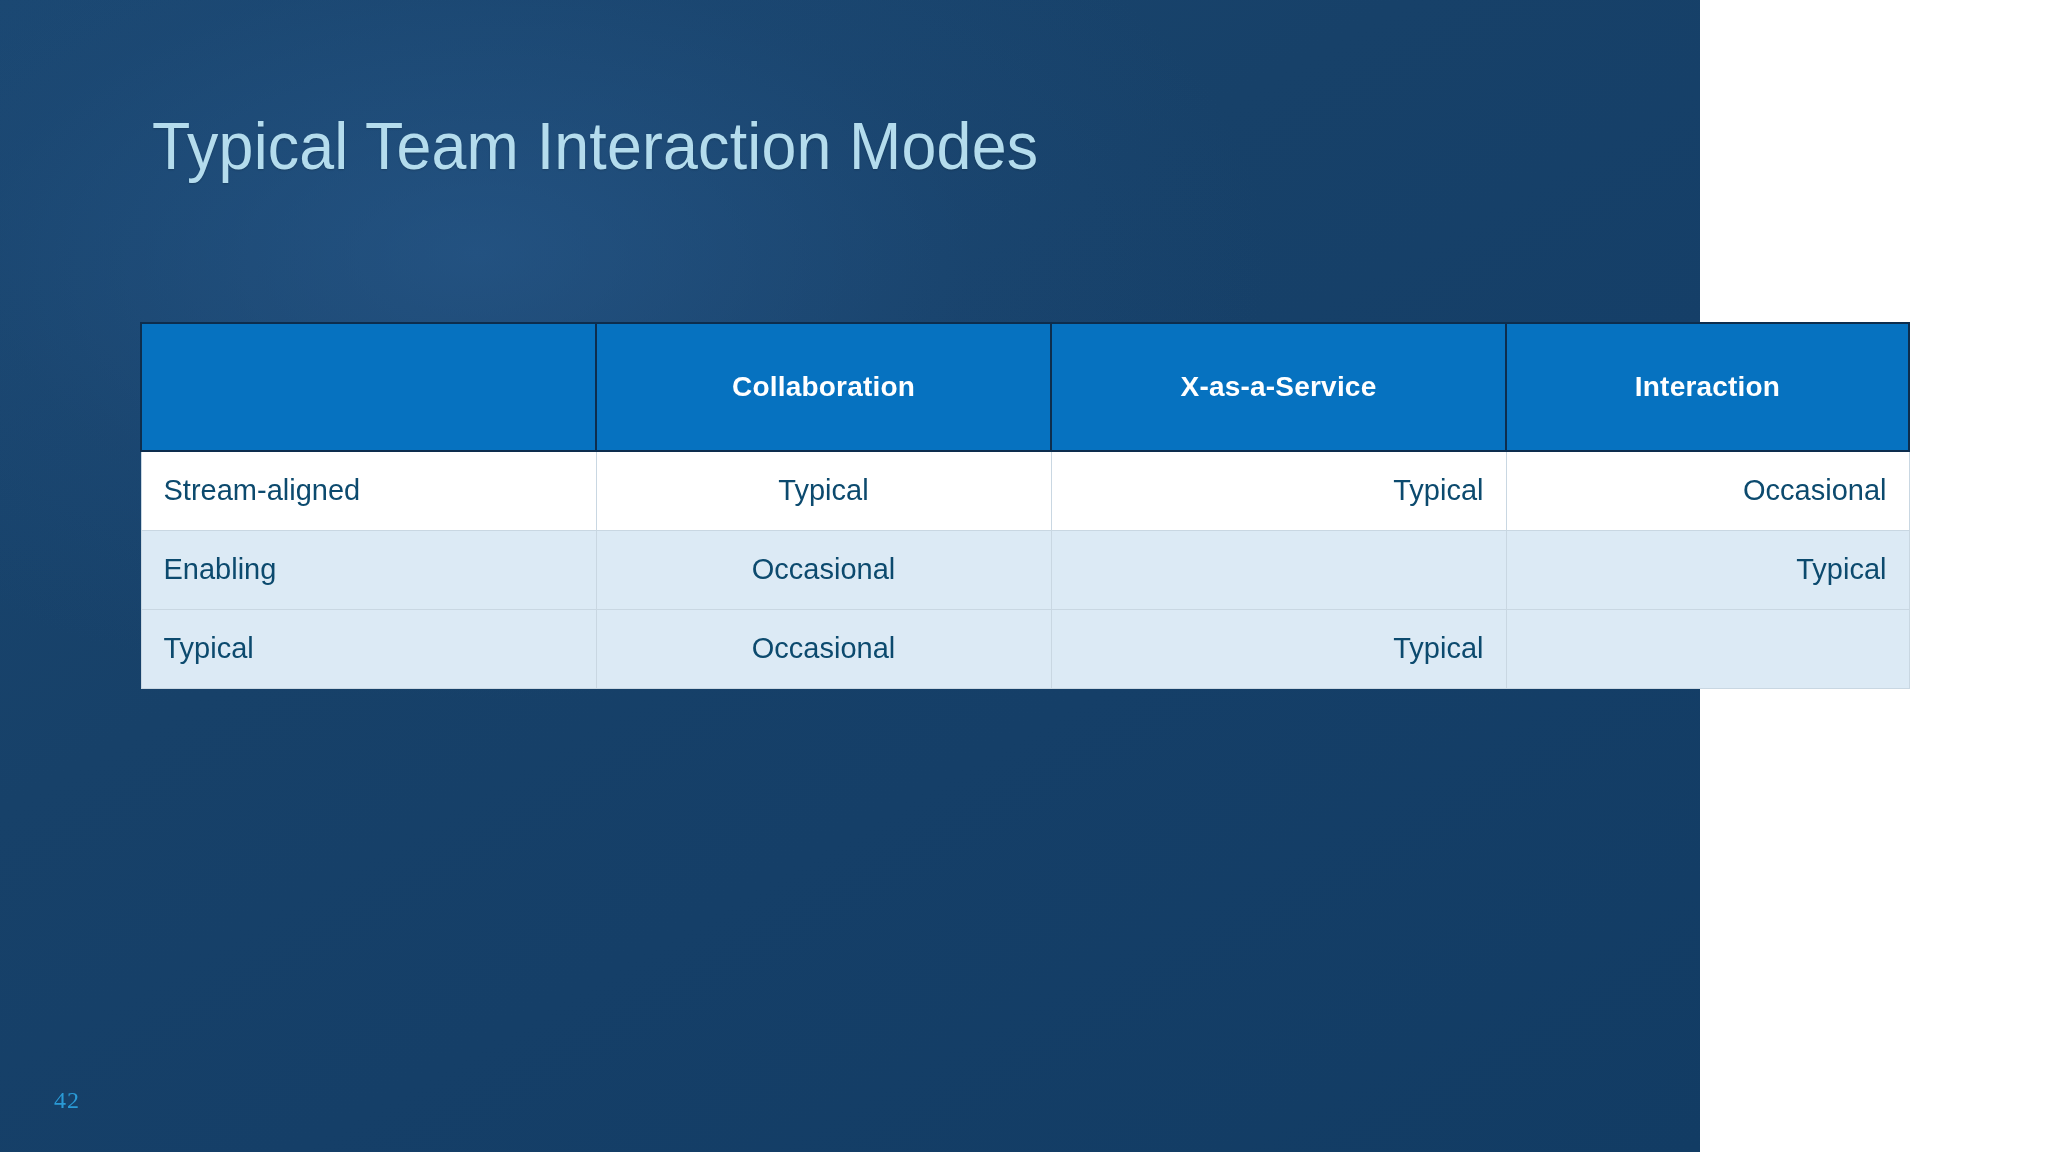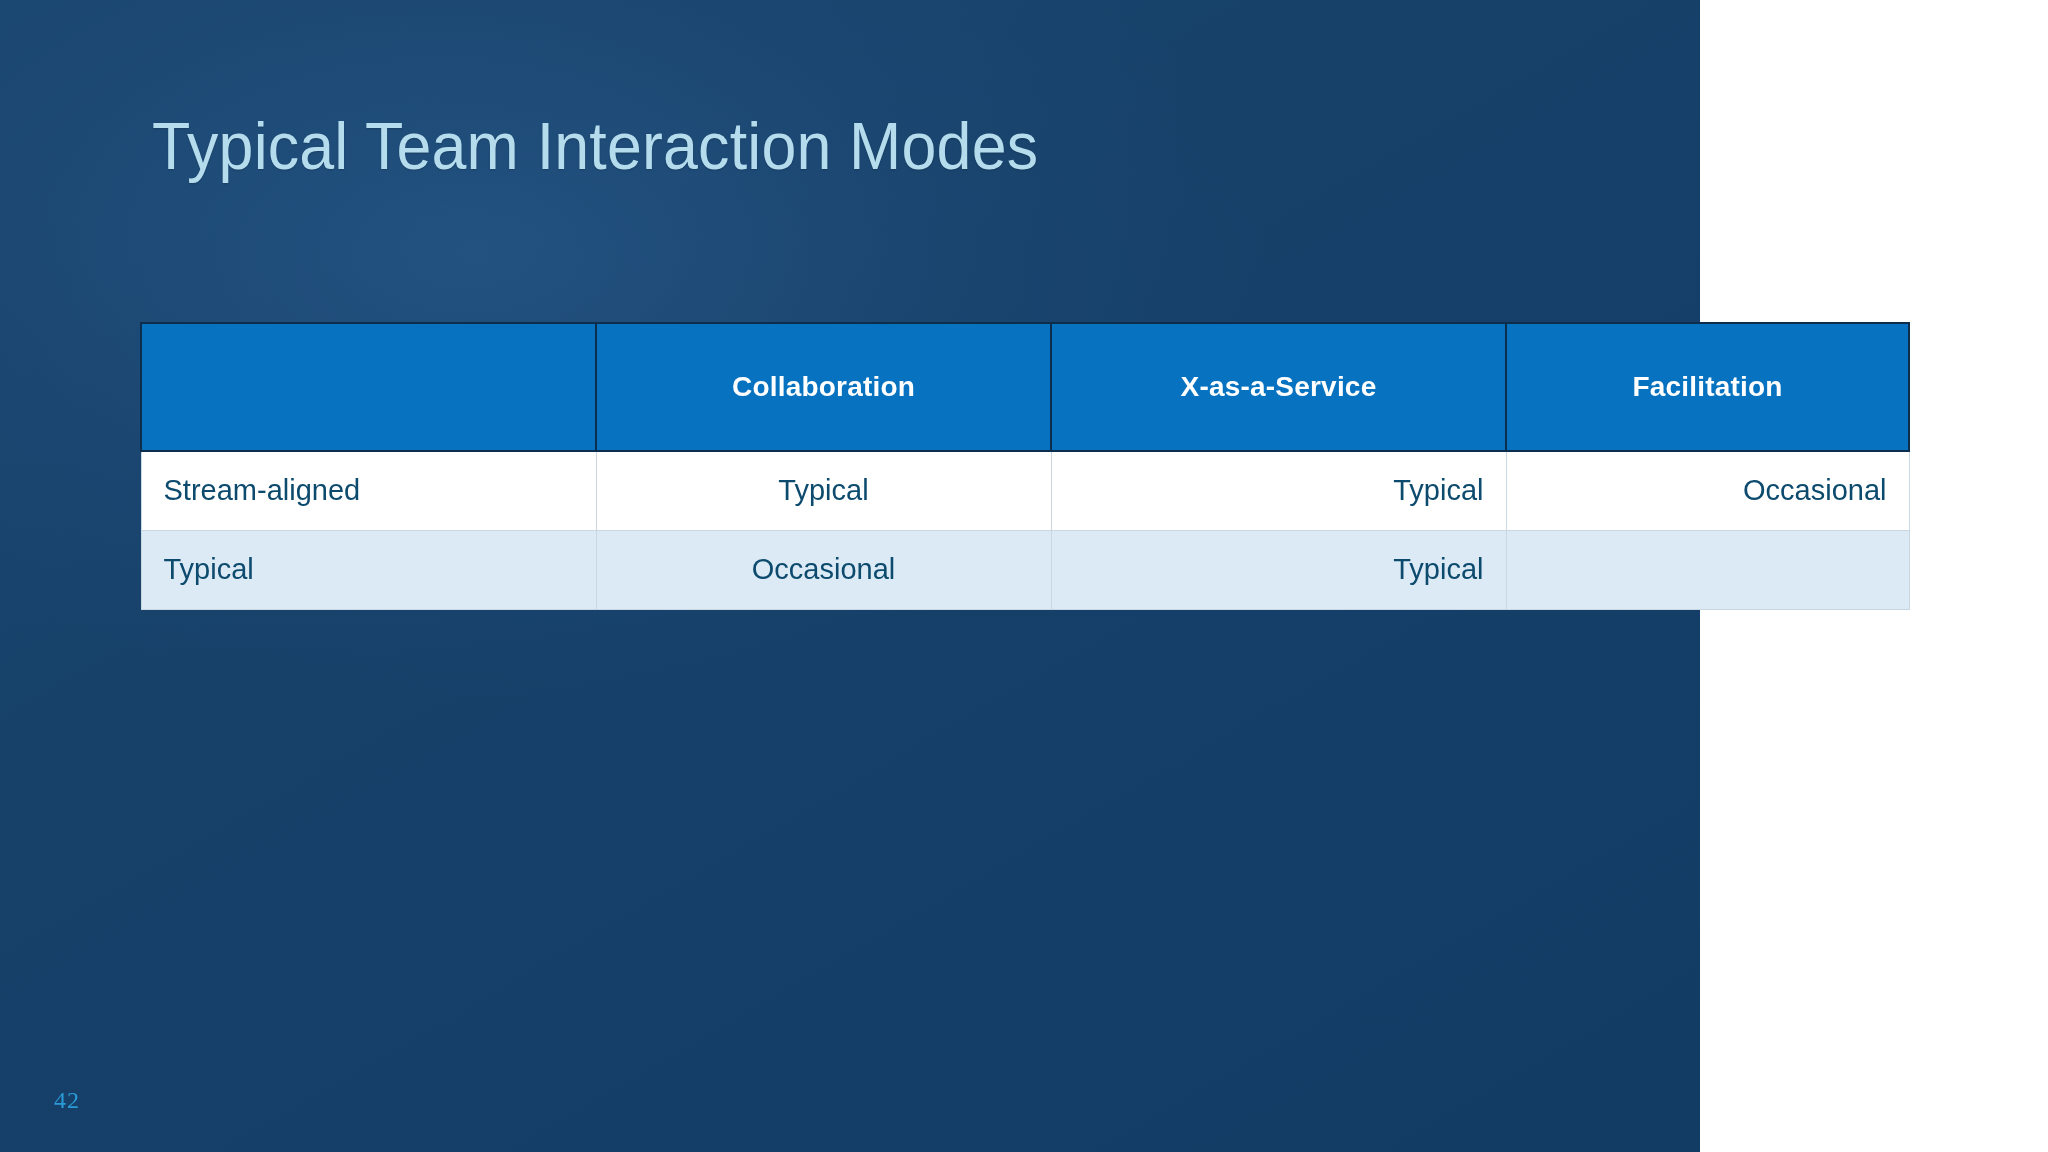--- a/index.html
+++ b/index.html
@@ -121,32 +121,38 @@
         <col class="c1">
           <col class="c2">
           <col class="c3">
           <col class="c4">
       </colgroup>
       <thead>
         <tr>
           <th class="blank"></th>
           <th>Collaboration</th>
           <th>X-as-a-Service</th>
-          <th>Facilitation</th>
+          <th>Interaction</th>
         </tr>
       </thead>
       <tbody>
 
         <tr class="odd">
           <td class="align-left">Stream-aligned</td>
           <td class="align-center">Typical</td>
           <td class="align-right">Typical</td>
           <td class="align-right">Occasional</td>
         </tr>
 
+        <tr class="even">
+          <td class="align-left">Enabling</td>
+          <td class="align-center">Occasional</td>
+          <td class="align-right"></td>
+          <td class="align-right">Typical</td>
+        </tr>
 
 
         <tr class="even">
           <td class="align-left">Typical</td>
           <td class="align-center">Occasional</td>
           <td class="align-right">Typical</td>
           <td class="align-right sel-cell"></td>
         </tr>
 
       </tbody>

